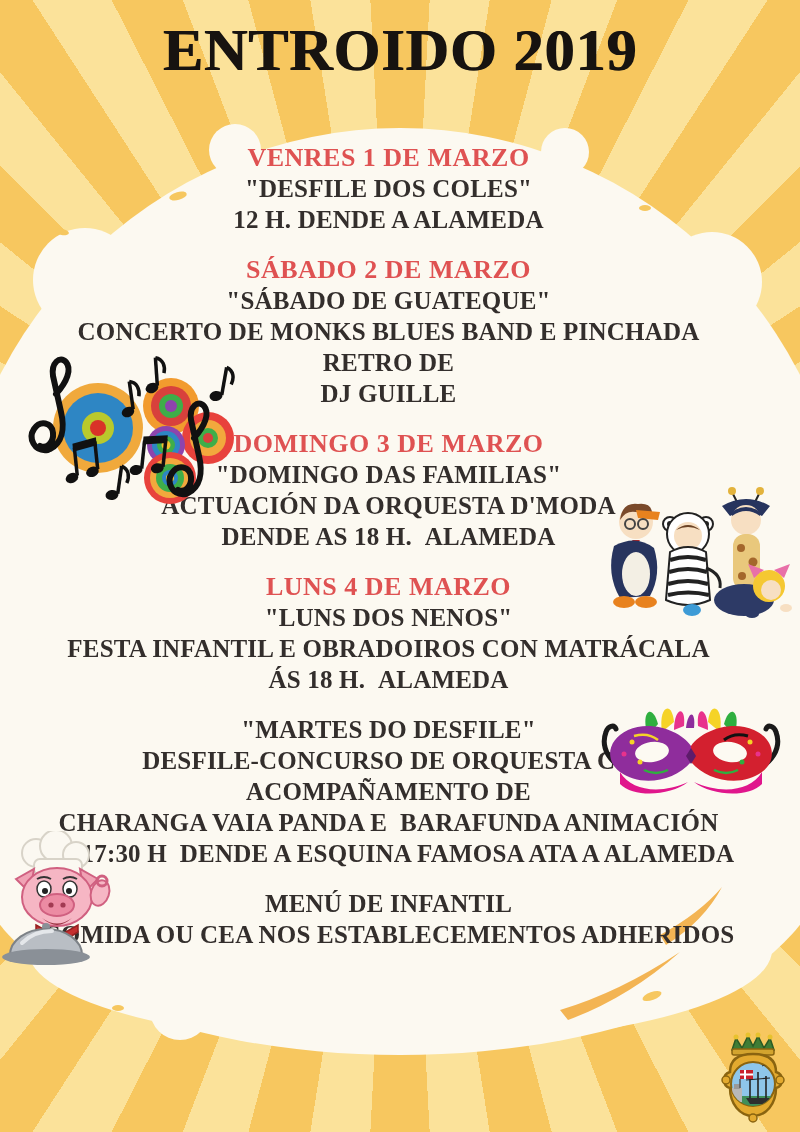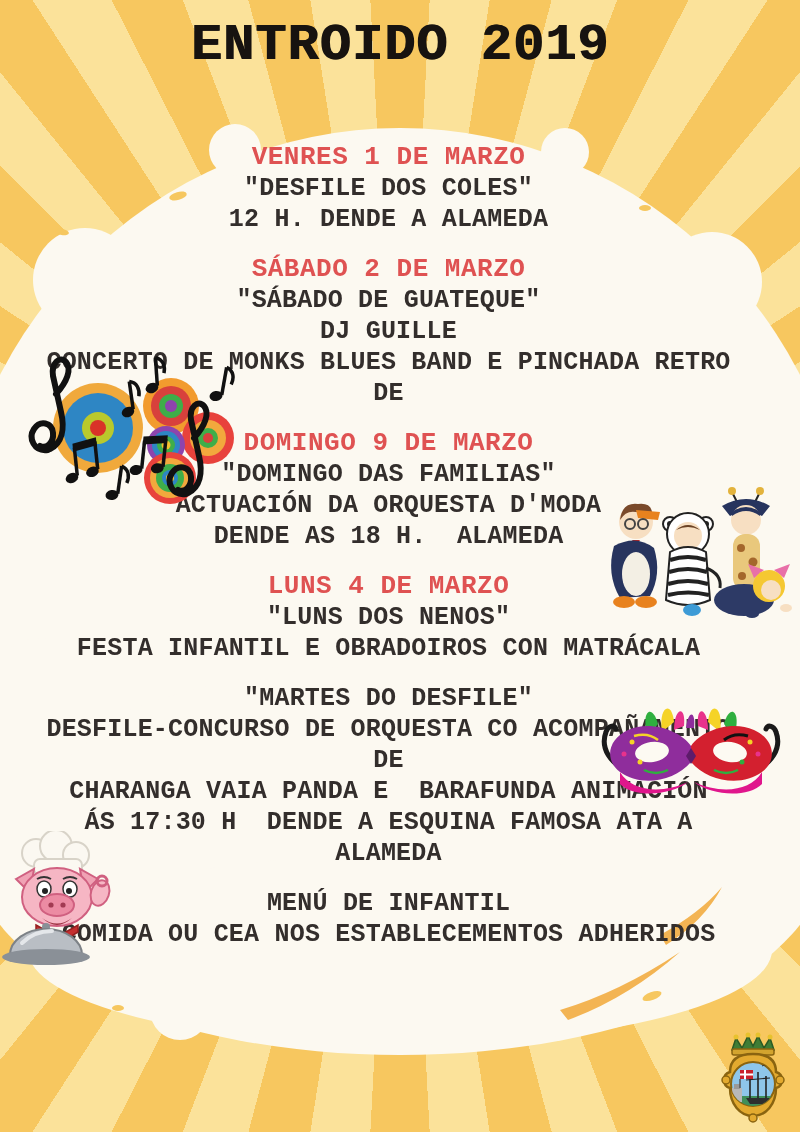--- a/index.html
+++ b/index.html
@@ -12,30 +12,30 @@
   .sunburst {
     position:absolute; inset:0;
     background: repeating-conic-gradient(from -3deg at 50% 50%,
       #f7c75f 0deg 6deg, #fbe29a 6deg 12deg);
   }
   .blob-layer { position:absolute; inset:0; pointer-events:none; }
 
   
   .title {
     position:absolute; top:16px; left:0; right:0; text-align:center;
-    font-family:Liberation Mono, monospace; font-weight:bold;
-    font-size:52px; line-height:1.15; color:#171310; letter-spacing:1px;
+    font-family:Liberation Serif, serif; font-weight:bold;
+    font-size:60px; line-height:1.15; color:#171310; letter-spacing:1px;
     text-shadow:1px 0 #171310;
   }
 
   
   .content {
     position:absolute; top:142px; left:0; right:0; text-align:center;
   }
-  .event { margin:0 63px 19px 40px;font-family:Liberation Mono, monospace; }
+  .event { margin:0 63px 19px 40px; }
   .event-header {
     color:#df5252; font-size:26px; font-weight:bold; line-height:31px;
     letter-spacing:.5px;
   }
   .event-line {
     color:#332e2c; font-size:25px; font-weight:bold; line-height:31px;
     letter-spacing:.2px;
   }
 
   
@@ -85,35 +85,36 @@
 
   <div class="event">
     <div class="event-header">VENRES 1 DE MARZO</div>
     <div class="event-line">"DESFILE DOS COLES"</div>
     <div class="event-line">12 H. DENDE A ALAMEDA</div>
   </div>
 
   <div class="event">
     <div class="event-header">SÁBADO 2 DE MARZO</div>
     <div class="event-line">"SÁBADO DE GUATEQUE"</div>
+    <div class="event-line">CONCERTO DE MONKS BLUES BAND E PINCHADA RETRO DE</div>
     <div class="event-line">DJ GUILLE</div>
-    <div class="event-line">CONCERTO DE MONKS BLUES BAND E PINCHADA RETRO DE</div>
-  </div>
-
-  <div class="event">
-    <div class="event-header">DOMINGO 9 DE MARZO</div>
+  </div>
+
+  <div class="event">
+    <div class="event-header">DOMINGO 3 DE MARZO</div>
     <div class="event-line">"DOMINGO DAS FAMILIAS"</div>
     <div class="event-line">ACTUACIÓN DA ORQUESTA D'MODA</div>
     <div class="event-line">DENDE AS 18 H. &nbsp;ALAMEDA</div>
   </div>
 
   <div class="event">
     <div class="event-header">LUNS 4 DE MARZO</div>
     <div class="event-line">"LUNS DOS NENOS"</div>
     <div class="event-line">FESTA INFANTIL E OBRADOIROS CON MATRÁCALA</div>
+    <div class="event-line">ÁS 18 H. &nbsp;ALAMEDA</div>
   </div>
 
   <div class="event">
     <div class="event-line">"MARTES DO DESFILE"</div>
     <div class="event-line">DESFILE-CONCURSO DE ORQUESTA CO ACOMPAÑAMENTO DE</div>
     <div class="event-line">CHARANGA VAIA PANDA E &nbsp;BARAFUNDA ANIMACIÓN</div>
     <div class="event-line">ÁS 17:30 H &nbsp;DENDE A ESQUINA FAMOSA ATA A ALAMEDA</div>
   </div>
 
   <div class="event">

